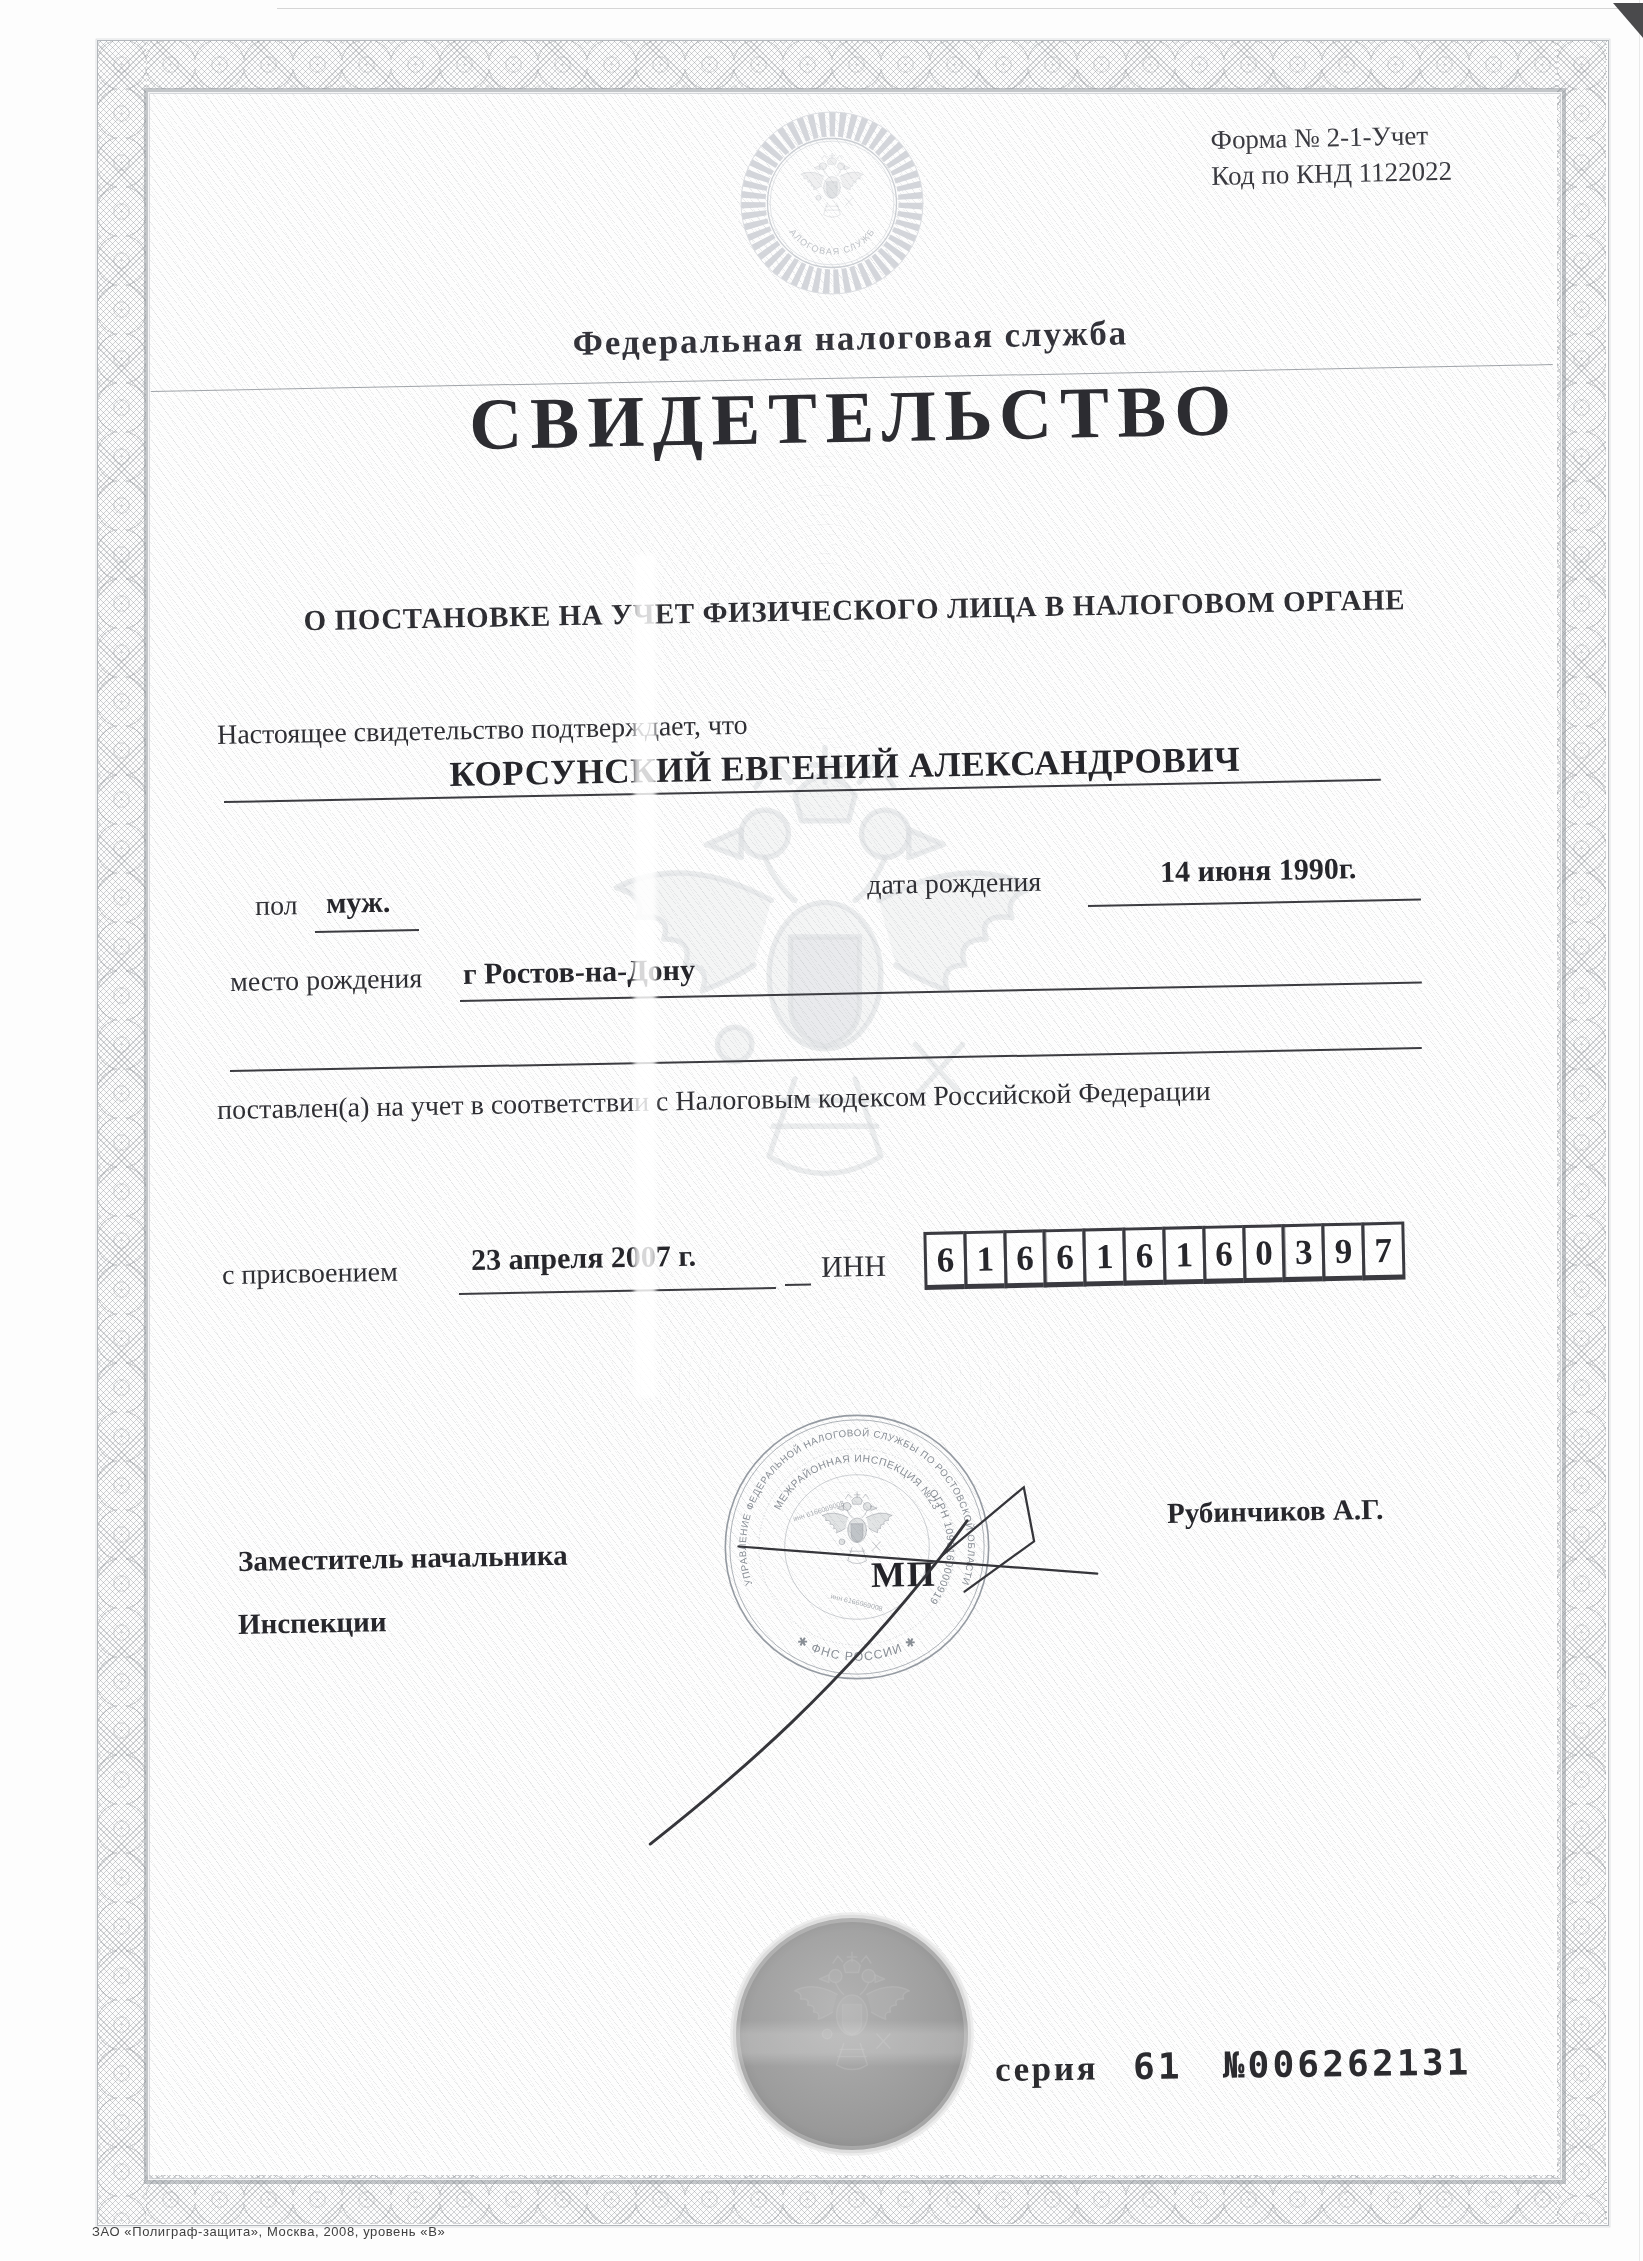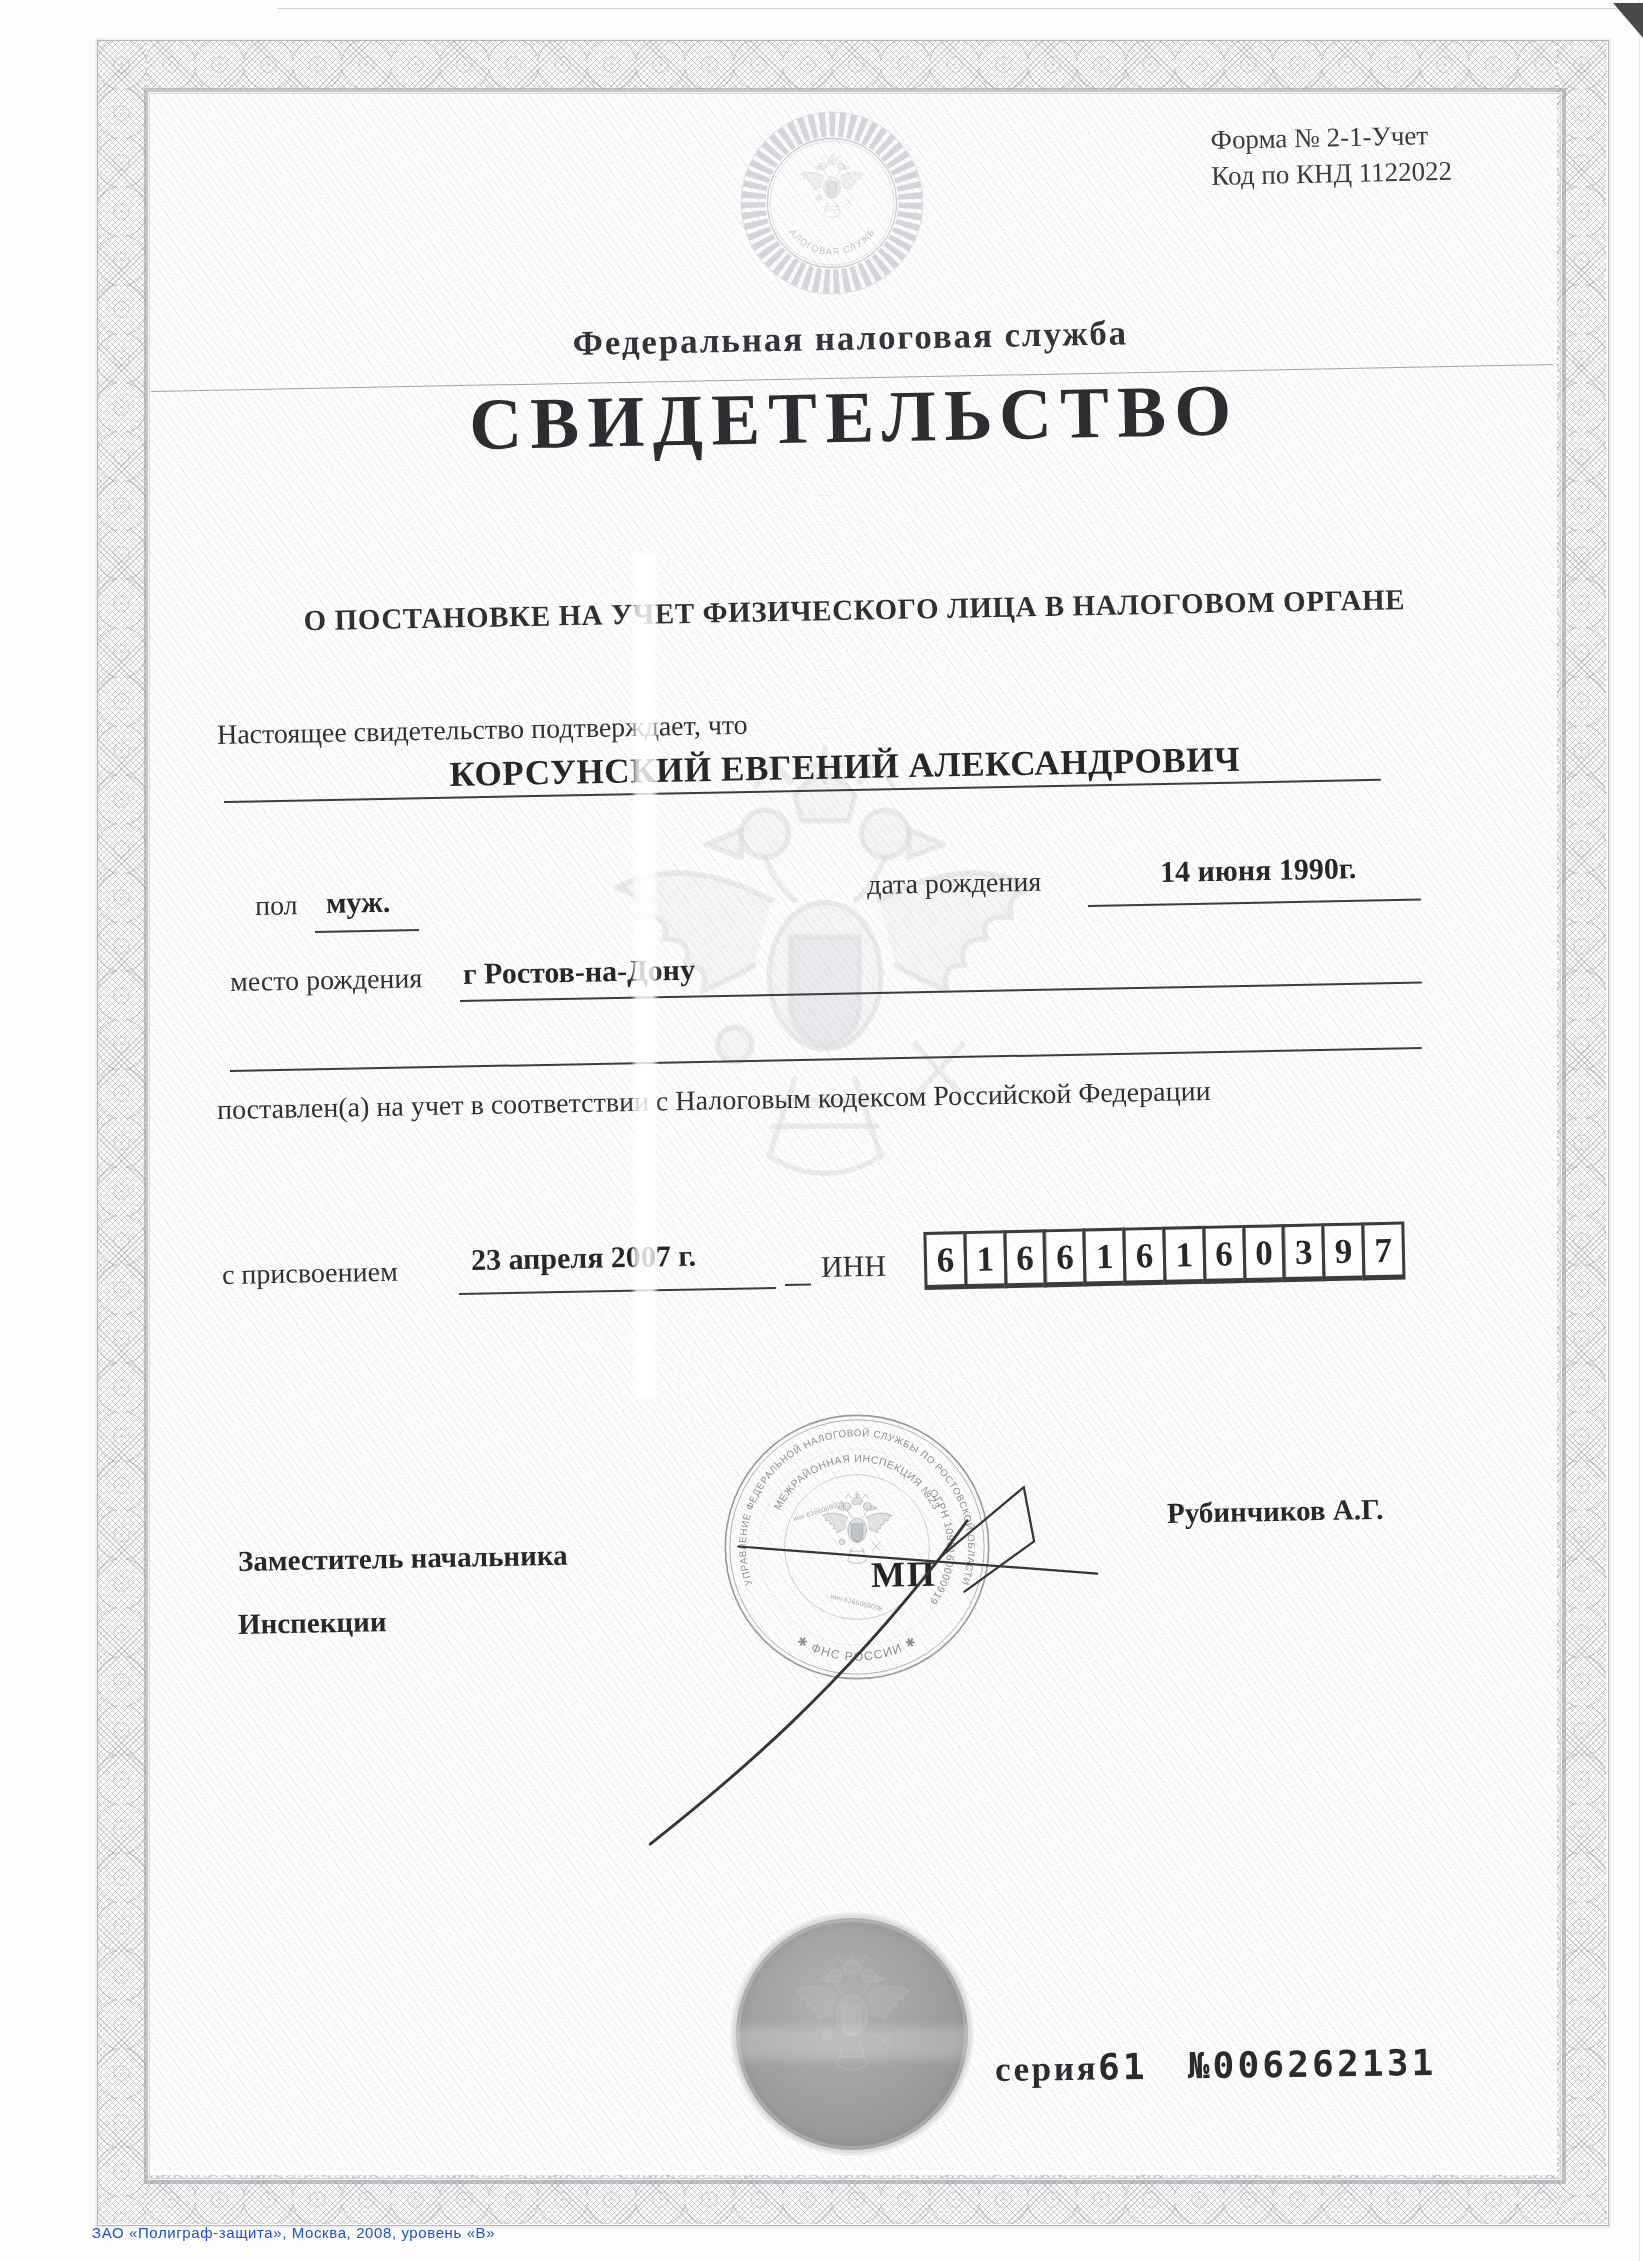--- a/index.html
+++ b/index.html
@@ -54,21 +54,21 @@
 
   
   .seal{position:absolute;left:736px;top:1918px;width:232px;height:232px;border-radius:50%;
     background:radial-gradient(circle at 44% 38%, #b2b2b2, #9d9d9d 55%, #919191 85%);
     box-shadow:0 0 0 3.2px rgba(214,214,214,.7),0 0 0 5.8px rgba(233,233,233,.8), inset 0 0 0 3.9px rgba(255,255,255,.22), inset 0 0 14px rgba(0,0,0,.10);}
   .seal::after{content:"";position:absolute;inset:0;border-radius:50%;
     background:linear-gradient(180deg, transparent 44%, rgba(255,255,255,.20) 50% 58%, transparent 64%);}
   .series-row{display:flex;align-items:baseline;font-weight:bold;color:#2b2b2f;}
   .series-label{font-size:35px;letter-spacing:2.6px;}
   .series-num{font-family:"DejaVu Sans Mono",monospace;font-size:36px;letter-spacing:3.2px;}
-  .footer-line{font-family:"Liberation Sans","DejaVu Sans",sans-serif;font-size:15px;color:#1d4ed8;letter-spacing:0.6px;}
+  .footer-line{font-family:"Liberation Sans","DejaVu Sans",sans-serif;font-size:13px;color:#404040;letter-spacing:0.6px;}
 
   
   .streak{position:absolute;left:634px;top:554px;width:22px;height:844px;background:rgba(255,255,255,.82);filter:blur(1.9px);}
   .top-hairline{position:absolute;left:277px;top:7.7px;width:1367px;height:1.3px;background:#cbcbcb;opacity:.8;}
   .right-hairline{position:absolute;left:1639px;top:0;width:1.3px;height:2261px;background:#dcdcdc;opacity:.6;}
   .corner-wedge{position:absolute;left:1613px;top:3.2px;width:0;height:0;
     border-top:36px solid #4a4a4c;border-left:31px solid transparent;filter:blur(0.6px);}
 </style>
 </head>
 <body>
@@ -222,21 +222,21 @@
   </svg>
 
   <div class="seal">
     <svg style="position:absolute;left:45px;top:27px;color:#c9c9c9;opacity:.5;" width="142" height="178" viewBox="0 0 240 300">
       <use href="#eagle"></use>
     </svg>
   </div>
 
   <div class="abs series-row" style="left:995px;top:2051px;transform:rotate(-0.8deg);transform-origin:0 50%;">
     <span class="series-label">серия</span>
-    <span class="series-num" style="">61</span>
+    <span class="series-num" style="margin-left:35px;">61</span>
     <span class="series-num" style="margin-left:40px;">№006262131</span>
   </div>
 
   <div class="abs footer-line" style="left:92px;top:2225px;">ЗАО «Полиграф-защита», Москва, 2008, уровень «В»</div>
 
   <div class="streak"></div>
   <div class="top-hairline"></div>
   <div class="right-hairline"></div>
   <div class="corner-wedge"></div>
 

